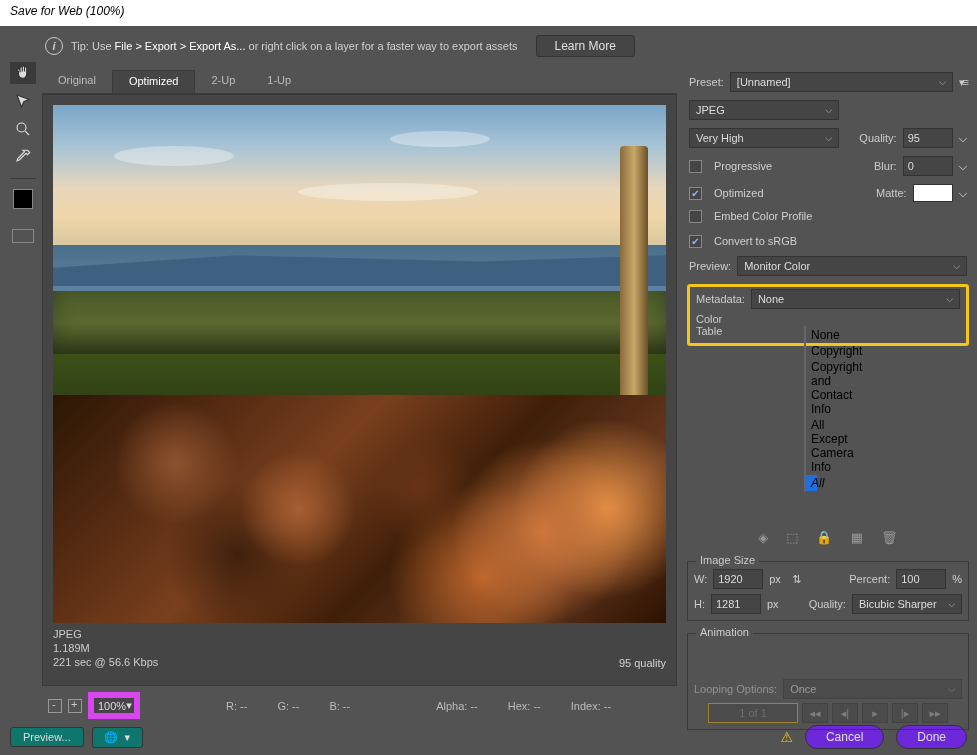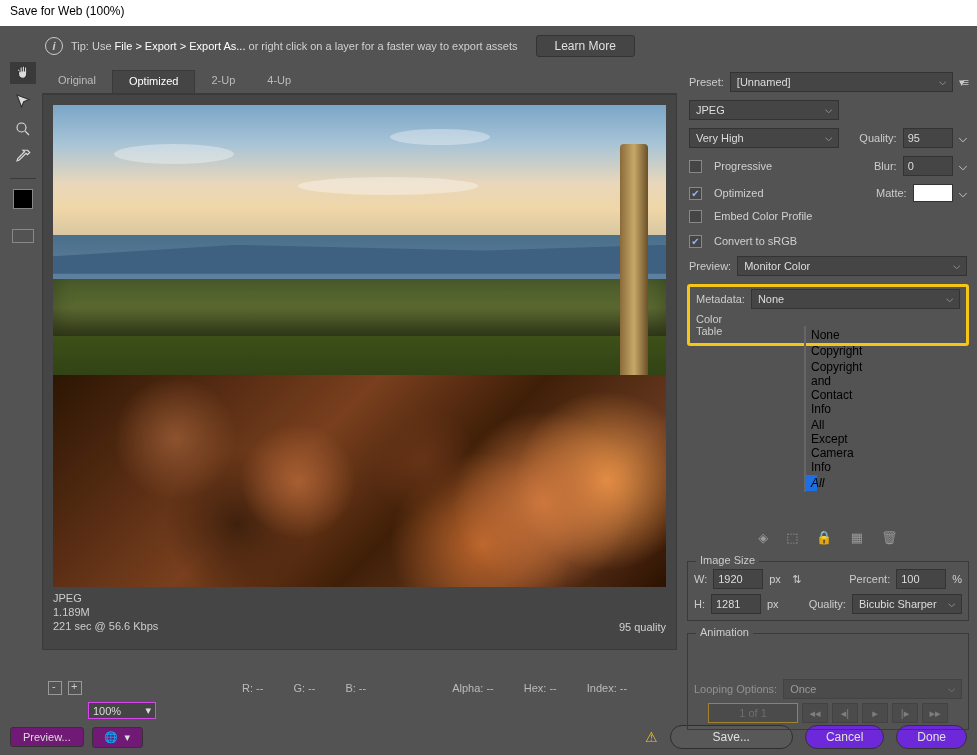--- a/index.html
+++ b/index.html
@@ -1,17 +1,17 @@
 <!DOCTYPE html>
 <html><head>
 <meta charset="utf-8">
 <style>
   * { box-sizing: border-box; margin: 0; padding: 0; font-family: "Segoe UI", Tahoma, sans-serif; }
   body { background: #fff; width: 977px; height: 755px; overflow: hidden; font-size: 11px; color: #d0d0d0; }
-  .titlebar { height: 26px; padding: 4px 10px; color: #000; font-size: 12px; background:#fff;}
+  .titlebar { height: 26px; padding: 4px 10px; color: #000; font-size: 12px; background:#fff;font-style:italic;}
   .app { background: #535353; height: 729px; display:flex; flex-direction:column; padding:4px;}
   .tipbar { display:flex; align-items:center; background:#535353; height:32px; margin-left:41px; border-radius:4px;}
   .tipbar .info-icon { width:18px; height:18px; border:1.5px solid #ccc; border-radius:50%; display:flex; align-items:center; justify-content:center; font-size:11px; color:#ccc; margin-right:8px; font-weight:bold; font-style:italic;}
   .tipbar .learn-more { background:#454545; border:1px solid #333; color:#e0e0e0; padding:3px 18px; border-radius:3px; font-size:12px; margin-left:18px;}
   .tipbar .hi { color:#fff; }
   .main-row { display:flex; flex:1; min-height:0;}
   .toolcol { width:38px; display:flex; flex-direction:column; align-items:center; gap:6px; padding-top:0;}
   .toolcol .tool { width:26px; height:22px; display:flex; align-items:center; justify-content:center; color:#ddd;}
   .toolcol .tool.active { background:#3a3a3a; }
   .toolcol .sep { width:26px; height:1px; background:#3a3a3a; margin:4px 0;}
@@ -22,21 +22,21 @@
   .tabs { display:flex; background:#535353; border-bottom:1px solid #3a3a3a; height:24px; align-items:stretch; margin-top:8px;}
   .tab { padding:4px 16px; color:#bbb; cursor:pointer; font-size:11px;}
   .tab.active { background:#454545; color:#fff; border:1px solid #3a3a3a; border-bottom:none;}
   .canvas-area { background:#454545; border:1px solid #3a3a3a; flex:1; display:flex; flex-direction:column; min-height:0; padding:10px;}
   .canvas { flex:1; position:relative; overflow:hidden; background:#333;}
   .footer-strip { height:52px; display:flex; flex-direction:column; justify-content:space-between; padding-top:4px;}
   .footer-strip .left span { display:block; font-size:11px; color:#ccc; line-height:14px;}
   .footer-strip .row { display:flex; justify-content:space-between; align-items:flex-end;}
   .ruler-row { display:flex; align-items:center; gap:6px; margin-top:6px; padding-left:6px;}
   .ruler-icon { width:14px; height:14px; border:1px solid #999;}
-  .zoom-select { background:#454545; border:1px solid #d946ef; color:#ddd; padding:1px 4px; font-size:11px; width:68px; display:flex; justify-content:space-between; align-items:center;margin-top:46px;}
+  .zoom-select { background:#454545; border:6px solid #d946ef; color:#ddd; padding:1px 4px; font-size:11px; width:52px; display:flex; justify-content:space-between; align-items:center;}
   .readouts { margin-left:80px; display:flex; gap:30px; color:#bbb;}
   .right { width:290px; background:#535353; display:flex; flex-direction:column; padding-top:8px; gap:4px; font-size:11px;}
   .panel-row { display:flex; align-items:center; gap:6px; padding:2px 6px;}
   .panel-row label { color:#ccc; }
   .select { background:#454545; border:1px solid #333; color:#ddd; padding:2px 6px; font-size:11px; display:flex; justify-content:space-between; align-items:center; height:20px;}
   .select .chev { font-size:9px; color:#aaa;}
   .num-input { background:#454545; border:1px solid #333; color:#ddd; padding:2px 4px; font-size:11px; height:20px; width:50px;}
   .chk { display:flex; align-items:flex-start; gap:12px;}
   .chk .box { width:13px; height:13px; border:1px solid #888; background:#454545; display:flex; align-items:center; justify-content:center; font-size:10px; color:#8ab4f8;}
   .matte-sw { width:40px; height:18px; background:#fff; border:1px solid #333;}
@@ -54,21 +54,21 @@
   .anim .group-title { color:#ccc;}
   .anim { padding:6px;}
   .pager { display:flex; align-items:center; justify-content:center; gap:4px; margin-top:4px;}
   .pager .pgbox { background:#454545; border:1px solid #333; width:26px; height:20px; display:flex; align-items:center; justify-content:center; color:#aaa;}
   .pager .pgcount { background:#454545; border:1px solid #eab308; width:90px; height:20px; display:flex; align-items:center; justify-content:center; color:#888;}
   .bottom-bar { display:flex; align-items:center; justify-content:space-between; padding:6px 6px 2px 6px;}
   .bottom-left { display:flex; align-items:center; gap:8px;}
   .btn { background:#6d28d9; border:1px solid #333; color:#e0e0e0; padding:4px 20px; border-radius:12px; font-size:12px;}
   .btn.primary { background:#585858; border:1px solid #2e2e2e; padding:4px 42px;}
   .warn { color:#f5c518; font-size:14px;}
-  .pv-btn { background:#701a75; border:1px solid #333; color:#ddd; padding:3px 12px; display:flex; align-items:center; gap:6px; border-radius:3px;}
+  .pv-btn { background:#0f766e; border:1px solid #333; color:#ddd; padding:3px 12px; display:flex; align-items:center; gap:6px; border-radius:3px;}
   
   .sky { position:absolute; top:0; left:0; right:0; height:27%; background:linear-gradient(to bottom, #7aa6c8 0%, #a8c4d6 30%, #e8d7bb 60%, #f0d6a8 80%, #d8c7a0 100%);}
   .sea1 { position:absolute; top:27%; left:0; right:0; height:9%; background:linear-gradient(to bottom,#4a6f8a,#5f81a0);}
   .land1 { position:absolute; top:36%; left:0; right:0; height:12%; background:linear-gradient(to bottom,#4a5b2a,#5a6830,#3e4820); box-shadow: inset 0 -10px 20px rgba(0,0,0,0.3);}
   .sea2 { position:absolute; top:29%; left:0; right:0; height:6%; background:#3e6182; clip-path: polygon(0 40%, 30% 0, 70% 20%, 100% 0, 100% 100%, 0 100%);}
   .grass { position:absolute; top:48%; left:0; right:0; height:10%; background:linear-gradient(to bottom,#3d5018,#2f3f14);}
   .rocks { position:absolute; top:56%; left:0; right:0; bottom:0; background:
      radial-gradient(circle at 20% 30%, #8b5a3c 0%, transparent 12%),
      radial-gradient(circle at 40% 50%, #a0643f 0%, transparent 15%),
      radial-gradient(circle at 60% 40%, #6b4028 0%, transparent 14%),
@@ -127,21 +127,21 @@
       <div class="swatch"></div>
       <div style="height:8px"></div>
       <div class="toggle"></div>
     </div>
 
     <div class="center">
       <div class="tabs">
         <div class="tab">Original</div>
         <div class="tab active">Optimized</div>
         <div class="tab">2-Up</div>
-        <div class="tab">4-Up</div>
+        <div class="tab">1-Up</div>
       </div>
       <div class="canvas-area">
         <div class="canvas">
           <div class="sky"></div>
           <div class="cloud" style="top:8%; left:10%; width:120px; height:20px;"></div>
           <div class="cloud" style="top:15%; left:40%; width:180px; height:18px;"></div>
           <div class="cloud" style="top:5%; left:55%; width:100px; height:16px;"></div>
           <div class="sea1"></div>
           <div class="sea2"></div>
           <div class="land1"></div>
@@ -331,18 +331,17 @@
       <div class="pv-btn">
           <span>Preview...</span>
         </div>
       <div class="pv-btn">
           <span>🌐</span>
           <span class="chev">▾</span>
         </div>
     </div>
     <div style="display:flex; align-items:center; gap:12px;">
       <span class="warn">⚠</span>
-      <button class="btn primary">Save...</button>
       <button class="btn">Cancel</button>
       <button class="btn">Done</button>
     </div>
   </div>
 </div>
 
 </body></html>

